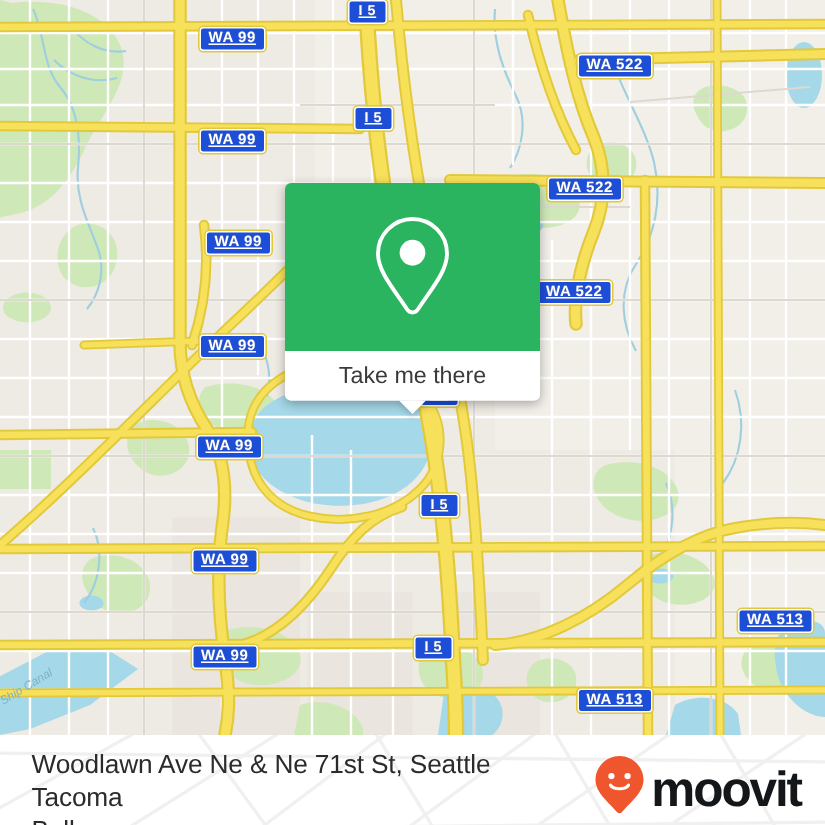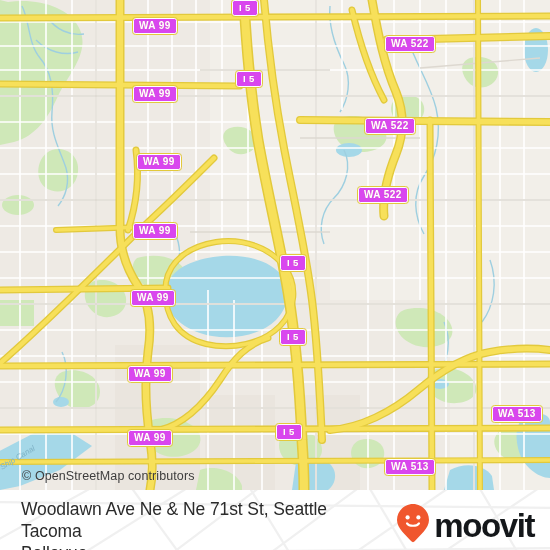--- a/index.html
+++ b/index.html
@@ -34,36 +34,37 @@
   }
   #map-svg {
     position: absolute;
     left: 0; top: 0;
     display: block;
   }
 
   
   .shield {
     position: absolute;
-    background: #d946ef;
+    background: #1d4ed8;
     border: 1.5px solid #ffffff;
     outline: 1px solid #e2c93c;
     border-radius: 2.5px;
     color: #ffffff;
     font-family: "Liberation Sans", sans-serif;
     font-weight: bold;
     font-size: 10px;
     letter-spacing: 0.4px;
     line-height: 14px;
     height: 14px;
     padding: 0 5px;
     white-space: nowrap;
     text-align: left;
     text-shadow: 0 0 1px rgba(190,165,40,.35);
     box-sizing: content-box;
+    text-decoration: underline;
   }
   .shield.small { font-size: 9.5px; padding: 0 6px; }
 
   
   #attribution {
     position: absolute;
     left: 22px;
     bottom: 7px;
     font-family: "Liberation Sans", sans-serif;
     font-size: 12.5px;
@@ -409,24 +410,35 @@
         <div class="shield small" style="left: 280px; top: 255px;">I 5</div>
         <div class="shield" style="left: 131px; top: 290px;">WA 99</div>
         <div class="shield small" style="left: 280px; top: 329px;">I 5</div>
         <div class="shield" style="left: 128px; top: 366px;">WA 99</div>
         <div class="shield" style="left: 492px; top: 406px;">WA 513</div>
         <div class="shield" style="left: 128px; top: 430px;">WA 99</div>
         <div class="shield small" style="left: 276px; top: 424px;">I 5</div>
         <div class="shield" style="left: 385px; top: 459px;">WA 513</div>
       </div>
 
-    <div id="attr-wrap">
-      <div id="attribution">© OpenStreetMap contributors</div>
+
+    <div id="callout">
+      <div id="callout-green">
+        <span id="callout-pin">
+          <svg width="56" height="72" viewBox="0 0 56 72" aria-hidden="true">
+            <path d="M28 4 C15.3 4 5 14.3 5 27 C5 39 15 50 24.6 64.5
+                     C26.2 66.9 29.8 66.9 31.4 64.5 C41 50 51 39 51 27
+                     C51 14.3 40.7 4 28 4 Z" fill="none" stroke="#ffffff" stroke-width="2.6"></path>
+            <circle cx="28" cy="26.5" r="8.6" fill="#ffffff"></circle>
+          </svg>
+        </span>
+      </div>
+      <div id="callout-label">Take me there</div>
+      <div id="callout-tail"></div>
     </div>
-
   </div>
 
   <div id="footer">
     <svg id="footer-watermark" viewBox="0 0 550 84">
       <g stroke="#f0f0f0" stroke-width="2.2" fill="none">
         <path d="M-10,66 L120,-6"></path>
         <path d="M60,90 L200,2"></path>
         <path d="M150,92 L280,-6"></path>
         <path d="M250,90 L372,0"></path>
         <path d="M330,92 L460,2"></path>

